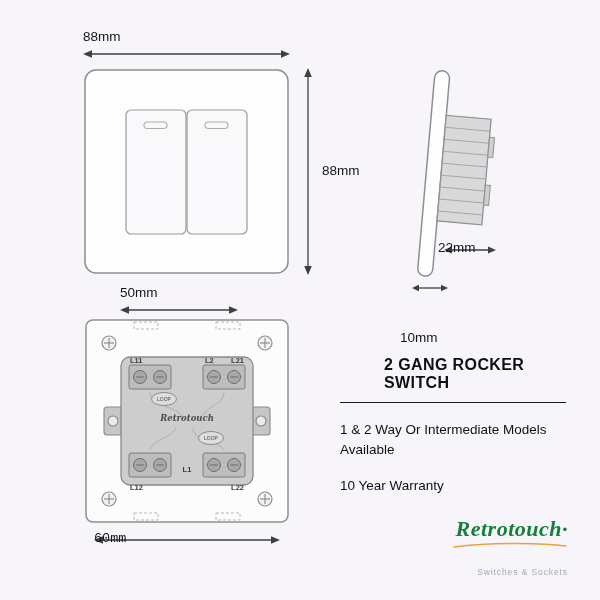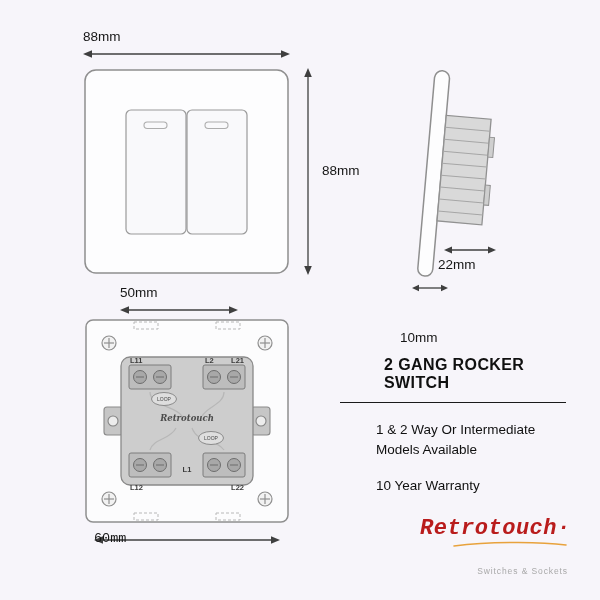--- a/index.html
+++ b/index.html
@@ -3,25 +3,25 @@
 <meta charset="utf-8">
 <style>
   * { margin:0; padding:0; box-sizing:border-box; }
   body { font-family:"Liberation Sans", sans-serif; }
   .canvas { position:relative; width:600px; height:600px; background:#f7f5fa; overflow:hidden; }
   .abs { position:absolute; }
   .dim-label { font-size:13.5px; color:#161616; text-align:left; line-height:1.1; }
   .info-panel { position:absolute; left:340px; top:356px; width:226px; }
   .info-title { font-size:16px; font-weight:700; color:#101010; letter-spacing:.4px;margin-left:44px; }
   .info-divider { border:none; border-top:1.6px solid #1a1a1a; margin-top:10px; }
-  .feature { font-size:13.5px; color:#101010; line-height:1.45; margin-top:17px;margin-left:36px; }
+  .feature { font-size:13.5px; color:#101010; line-height:1.45; margin-top:17px; }
   .feature:first-of-type { margin-top:14px; }
   .logo-block { position:absolute; left:420px; top:516px; width:148px; text-align:right; }
-  .logo-text { font-family:Liberation Mono, monospace; font-style:italic; font-weight:700;
-               font-size:22px; color:#b91c1c; letter-spacing:.5px; white-space:nowrap; }
+  .logo-text { font-family:Liberation Serif, serif; font-style:italic; font-weight:700;
+               font-size:22px; color:#15803d; letter-spacing:.5px; white-space:nowrap; }
   .logo-tagline { font-size:8.5px; color:#a9a9a9; letter-spacing:.9px; margin-top:18px; }
   svg { display:block; }
 </style>
 </head>
 <body>
 
 <div class="canvas">
 
   <div class="abs dim-label" style="left:83px; top:30px; width:207px;">88mm</div>
 
@@ -64,21 +64,21 @@
       <rect x="90" y="70" width="5" height="20" fill="#cfcfcf" stroke="#919191" stroke-width="1"></rect>
       <rect x="90" y="118" width="5" height="20" fill="#cfcfcf" stroke="#919191" stroke-width="1"></rect>
     </g>
   </svg>
 
   <svg class="abs" style="left:444px; top:244px;" width="52" height="12" viewBox="0 0 52 12">
     <line x1="7" y1="6" x2="45" y2="6" stroke="#3f3f3f" stroke-width="1.3"></line>
     <polygon points="0,6 8,2.5 8,9.5" fill="#3f3f3f"></polygon>
     <polygon points="52,6 44,2.5 44,9.5" fill="#3f3f3f"></polygon>
   </svg>
-  <div class="abs dim-label" style="left:438px; top:258px; width:64px;">22mm</div>
+  <div class="abs dim-label" style="left:438px; top:241px; width:64px;">22mm</div>
 
   <svg class="abs" style="left:412px; top:282px;" width="36" height="12" viewBox="0 0 36 12">
     <line x1="6" y1="6" x2="30" y2="6" stroke="#3f3f3f" stroke-width="1.3"></line>
     <polygon points="0,6 7,2.8 7,9.2" fill="#3f3f3f"></polygon>
     <polygon points="36,6 29,2.8 29,9.2" fill="#3f3f3f"></polygon>
   </svg>
   <div class="abs dim-label" style="left:400px; top:296px; width:60px;margin-top:35px;">10mm</div>
 
   <div class="abs dim-label" style="left:120px; top:286px; width:118px;">50mm</div>
 

